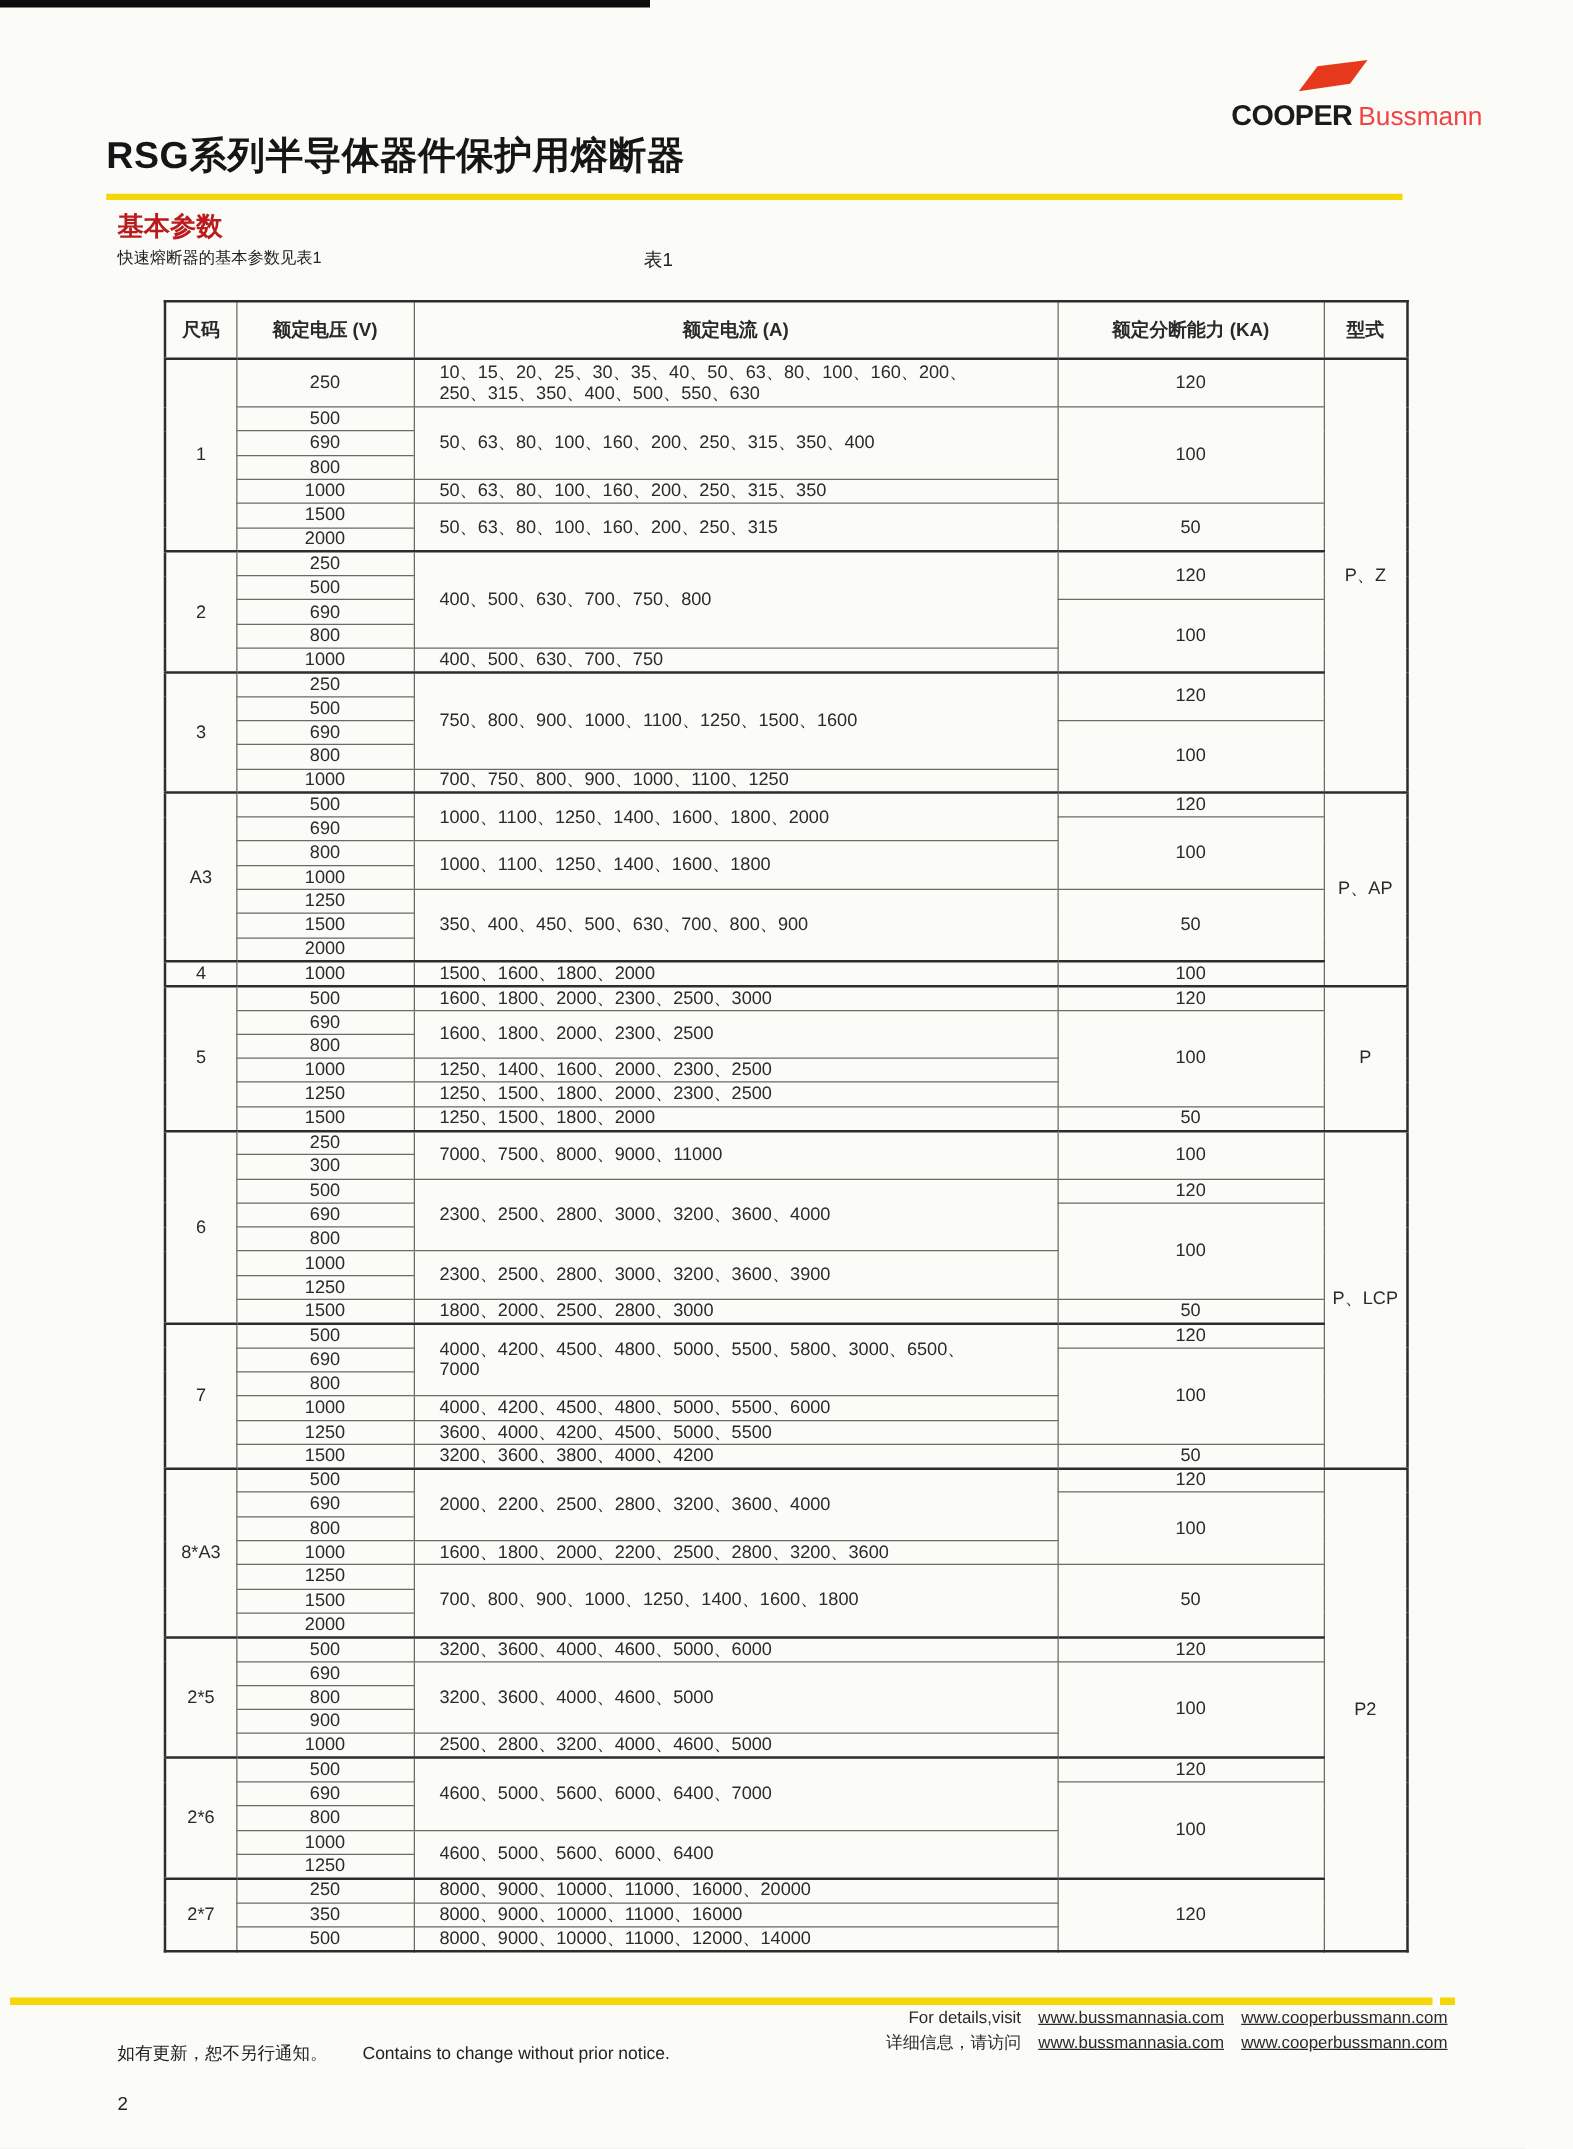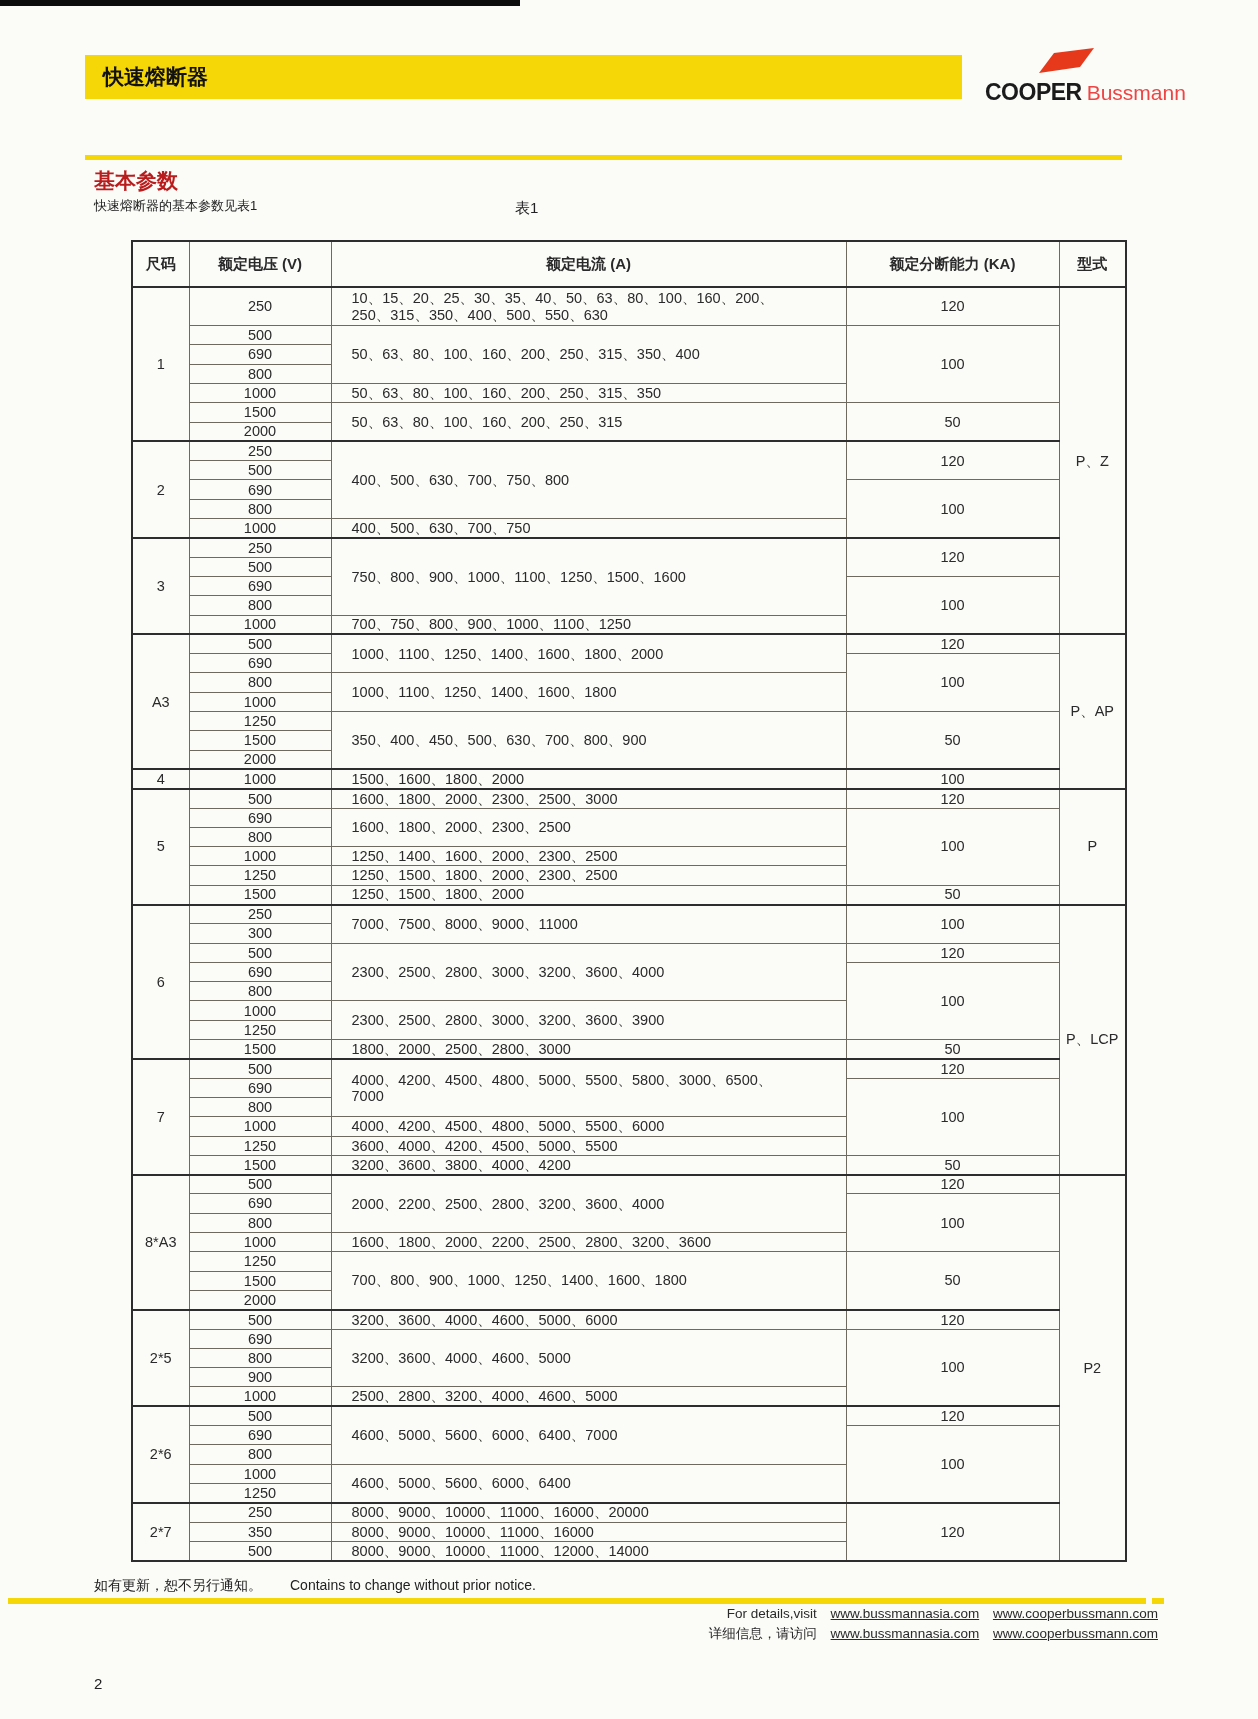--- a/index.html
+++ b/index.html
@@ -28,51 +28,49 @@
   .tbl,ager{background:transparent;}
   .tbl th,.tbl td{border:1px solid #6f6a60;padding:0 2px;color:#2a2a2a;vertical-align:middle;}
   .tbl{border:2px solid #2d2d2d;}
   .tbl thead th{height:44px;font-size:15px;font-weight:bold;border-bottom:2px solid #2d2d2d;text-align:center;}
   .tbl tbody tr{height:19.3px;}
   .tbl tbody tr.tall{height:38.6px;}
   .tbl tbody tr.gs td{border-top:2px solid #2d2d2d;}
   .tbl td{font-size:14.5px;line-height:1.12;text-align:center;}
   .tbl td.c-curr{text-align:left;padding-left:20px;padding-right:4px;white-space:pre-line;}
   
-  .footnote{position:absolute;left:94px;top:1577px;font-size:14px;color:#222;}
+  .footnote{position:absolute;left:94px;top:1634px;font-size:14px;color:#222;}
   .footnote .sep{display:inline-block;width:28px;}
   .footer-rule{position:absolute;left:8px;top:1598px;width:1138px;height:6px;}
   .footer-rule2{position:absolute;left:1152px;top:1598px;width:12px;height:6px;}
   .footer-links{position:absolute;right:100px;top:1606px;text-align:right;font-size:13.5px;color:#2a2a2a;}
   .fl-line{margin-bottom:4px;white-space:nowrap;}
   .flink{text-decoration:underline;color:#2a2a2a;margin-left:10px;cursor:pointer;}
   .page-number{position:absolute;left:94px;top:1675px;font-size:15px;color:#222;}
 </style>
 </head>
 <body>
 
 <div class="page">
 
   <div class="scan-strip"></div>
 
-  <div class="banner" style="background: rgb(245, 214, 7);">
-    <span class="banner-label">快速熔断器</span>
-  </div>
 
   <div class="logo">
     <span class="logo-flag">
       <svg width="58" height="26" viewBox="0 0 58 26">
         <polygon points="2,25 17,5 57,0 43,19" fill="#e6391b"></polygon>
       </svg>
     </span>
     <span class="logo-text">
       <span class="logo-cooper">COOPER</span><span class="logo-bussmann">Bussmann</span>
     </span>
   </div>
 
+  <div class="page-title">RSG系列半导体器件保护用熔断器</div>
   <div class="title-rule" style="background: rgb(245, 214, 7);"></div>
 
   <div class="section-heading">基本参数</div>
   <div class="section-note">快速熔断器的基本参数见表1</div>
   <div class="table-caption">表1</div>
 
   <table class="tbl">
     <colgroup>
       <col style="width:57px">
         <col style="width:142px">

